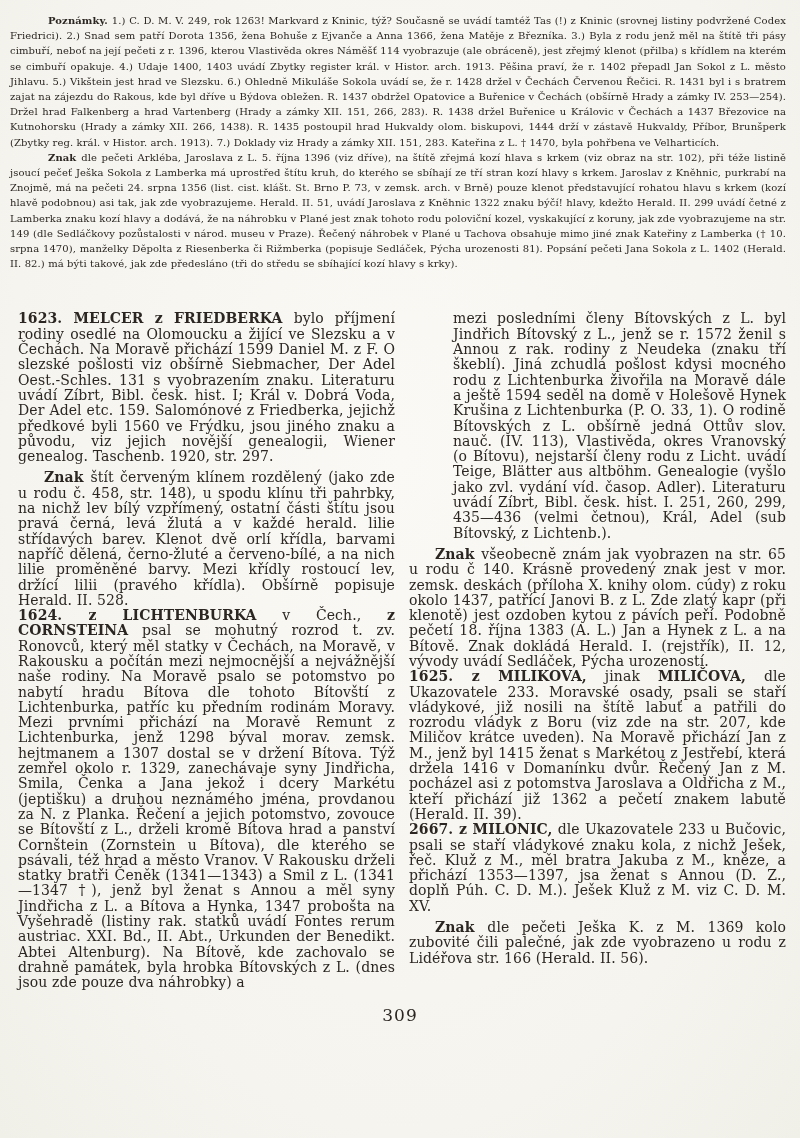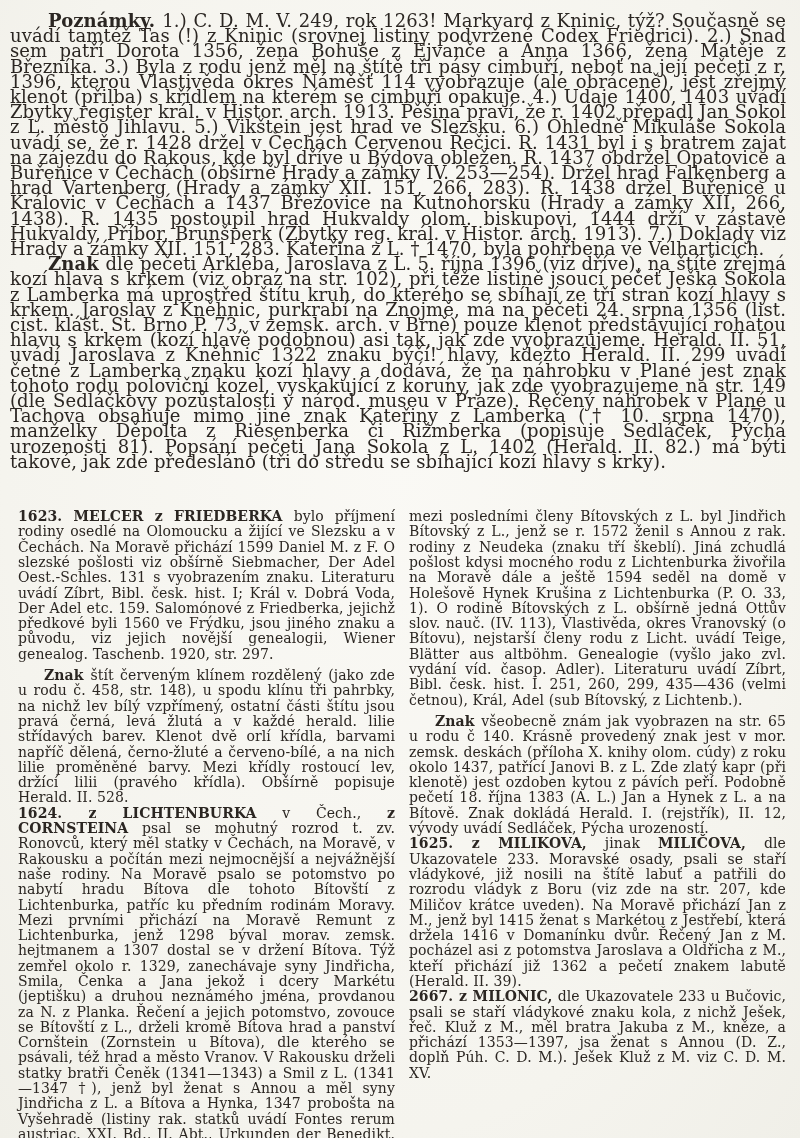--- a/index.html
+++ b/index.html
@@ -14,21 +14,21 @@
     margin: 0 auto;
     background: #f7f6f1;
     background-image: radial-gradient(ellipse at 50% 40%, #faf9f5 0%, #f5f4ee 70%, #f0efe8 100%);
     overflow: hidden;
     font-family: "DejaVu Serif", "Liberation Serif", serif;
     color: #2b2622;
     -webkit-font-smoothing: antialiased;
   }
   .top-block {
     padding: 13px 14px 0 10px;
-    font-size: 18px;
+    font-size: 10px;
     line-height: 15.2px;
     text-align: justify;
     letter-spacing: 0.1px;
   }
   .top-block p {
     margin: 0;
     text-indent: 38px;
   }
   .columns {
     display: flex;
@@ -37,21 +37,21 @@
     margin-top: 40px;
     font-size: 14px;
     line-height: 15.3px;
     text-align: justify;
     letter-spacing: 0.1px;
   }
   .col { flex: 1 1 0; min-width: 0; }
   .col p { margin: 0; }
   .col p.entry { text-indent: 0; }
   .col p.znak { text-indent: 26px; }
-  .col p.cont { text-indent: 0; }
+  .col p.cont { text-indent: 0; margin-left: 44px; }
   .col p + p.znak { margin-top: 6px; }
   .col p + p.entry { }
   .b { font-weight: 700; }
   .page-footer {
     margin-top: 14px;
     text-align: center;
   }
   .page-footer span {
     font-size: 17px;
     letter-spacing: 1px;
@@ -72,20 +72,21 @@
     <div class="col">
       <p class="entry"><span class="b">1623. MELCER z FRIEDBERKA </span><span>bylo příjmení rodiny osedlé na Olomoucku a žijící ve Slezsku a v Čechách. Na Moravě přichází 1599 Daniel M. z F. O slezské pošlosti viz obšírně Siebmacher, Der Adel Oest.-Schles. 131 s vyobrazením znaku. Literaturu uvádí Zíbrt, Bibl. česk. hist. I; Král v. Dobrá Voda, Der Adel etc. 159. Salomónové z Friedberka, jejichž předkové byli 1560 ve Frýdku, jsou jiného znaku a původu, viz jejich novější genealogii, Wiener genealog. Taschenb. 1920, str. 297.</span></p>
       <p class="znak"><span class="b">Znak </span><span>štít červeným klínem rozdělený (jako zde u rodu č. 458, str. 148), u spodu klínu tři pahrbky, na nichž lev bílý vzpřímený, ostatní části štítu jsou pravá černá, levá žlutá a v každé herald. lilie střídavých barev. Klenot dvě orlí křídla, barvami napříč dělená, černo-žluté a červeno-bílé, a na nich lilie proměněné barvy. Mezi křídly rostoucí lev, držící lilii (pravého křídla). Obšírně popisuje Herald. II. 528.</span></p>
       <p class="entry"><span class="b">1624. z LICHTENBURKA</span><span> v Čech., </span><span class="b">z CORNSTEINA</span><span> psal se mohutný rozrod t. zv. Ronovců, který měl statky v Čechách, na Moravě, v Rakousku a počítán mezi nejmocnější a nejvážnější naše rodiny. Na Moravě psalo se potomstvo po nabytí hradu Bítova dle tohoto Bítovští z Lichtenburka, patříc ku předním rodinám Moravy. Mezi prvními přichází na Moravě Remunt z Lichtenburka, jenž 1298 býval morav. zemsk. hejtmanem a 1307 dostal se v držení Bítova. Týž zemřel okolo r. 1329, zanechávaje syny Jindřicha, Smila, Čenka a Jana jekož i dcery Markétu (jeptišku) a druhou neznámého jména, provdanou za N. z Planka. Řečení a jejich potomstvo, zovouce se Bítovští z L., drželi kromě Bítova hrad a panství Cornštein (Zornstein u Bítova), dle kterého se psávali, též hrad a město Vranov. V Rakousku drželi statky bratři Čeněk (1341—1343) a Smil z L. (1341—1347 †), jenž byl ženat s Annou a měl syny Jindřicha z L. a Bítova a Hynka, 1347 probošta na Vyšehradě (listiny rak. statků uvádí Fontes rerum austriac. XXI. Bd., II. Abt., Urkunden der Benedikt. Abtei Altenburg). Na Bítově, kde zachovalo se drahně památek, byla hrobka Bítovských z L. (dnes jsou zde pouze dva náhrobky) a</span></p>
     </div>
     <div class="col">
       <p class="cont"><span>mezi posledními členy Bítovských z L. byl Jindřich Bítovský z L., jenž se r. 1572 ženil s Annou z rak. rodiny z Neudeka (znaku tří škeblí). Jiná zchudlá pošlost kdysi mocného rodu z Lichtenburka živořila na Moravě dále a ještě 1594 seděl na domě v Holešově Hynek Krušina z Lichtenburka (P. O. 33, 1). O rodině Bítovských z L. obšírně jedná Ottův slov. nauč. (IV. 113), Vlastivěda, okres Vranovský (o Bítovu), nejstarší členy rodu z Licht. uvádí Teige, Blätter aus altböhm. Genealogie (vyšlo jako zvl. vydání víd. časop. Adler). Literaturu uvádí Zíbrt, Bibl. česk. hist. I. 251, 260, 299, 435—436 (velmi četnou), Král, Adel (sub Bítovský, z Lichtenb.).</span></p>
       <p class="znak"><span class="b">Znak </span><span>všeobecně znám jak vyobrazen na str. 65 u rodu č 140. Krásně provedený znak jest v mor. zemsk. deskách (příloha X. knihy olom. cúdy) z roku okolo 1437, patřící Janovi B. z L. Zde zlatý kapr (při klenotě) jest ozdoben kytou z pávích peří. Podobně pečetí 18. října 1383 (A. L.) Jan a Hynek z L. a na Bítově. Znak dokládá Herald. I. (rejstřík), II. 12, vývody uvádí Sedláček, Pýcha urozeností.</span></p>
       <p class="entry"><span class="b">1625. z MILIKOVA,</span><span> jinak </span><span class="b">MILIČOVA,</span><span> dle Ukazovatele 233. Moravské osady, psali se staří vládykové, již nosili na štítě labuť a patřili do rozrodu vládyk z Boru (viz zde na str. 207, kde Miličov krátce uveden). Na Moravě přichází Jan z M., jenž byl 1415 ženat s Markétou z Jestřebí, která držela 1416 v Domanínku dvůr. Řečený Jan z M. pocházel asi z potomstva Jaroslava a Oldřicha z M., kteří přichází již 1362 a pečetí znakem labutě (Herald. II. 39).</span></p>
       <p class="entry"><span class="b">2667. z MILONIC,</span><span> dle Ukazovatele 233 u Bučovic, psali se staří vládykové znaku kola, z nichž Ješek, řeč. Kluž z M., měl bratra Jakuba z M., kněze, a přichází 1353—1397, jsa ženat s Annou (D. Z., doplň Púh. C. D. M.). Ješek Kluž z M. viz C. D. M. XV.</span></p>
+      <p class="znak"><span class="b">Znak </span><span>dle pečeti Ješka K. z M. 1369 kolo zubovité čili palečné, jak zde vyobrazeno u rodu z Lidéřova str. 166 (Herald. II. 56).</span></p>
     </div>
   </section>
 
   <footer class="page-footer">
     <span>309</span>
   </footer>
 
 </div>
 
 </body></html>

